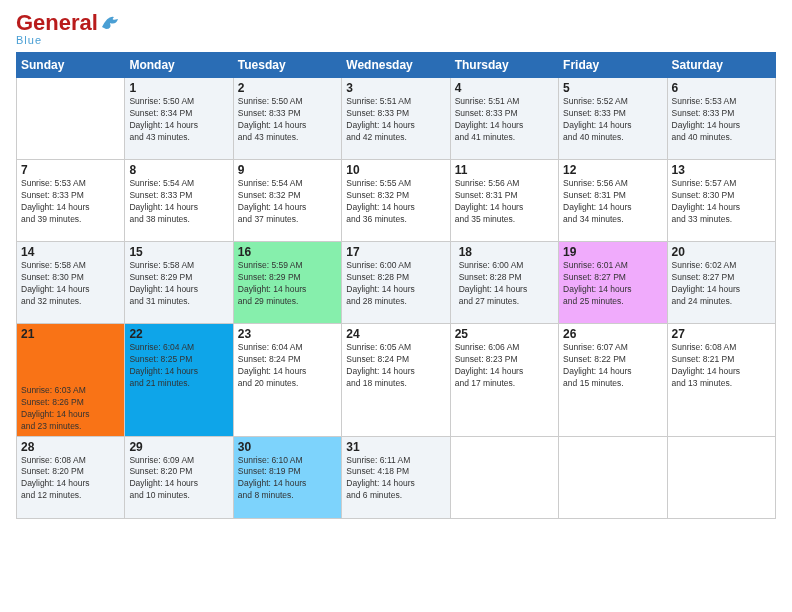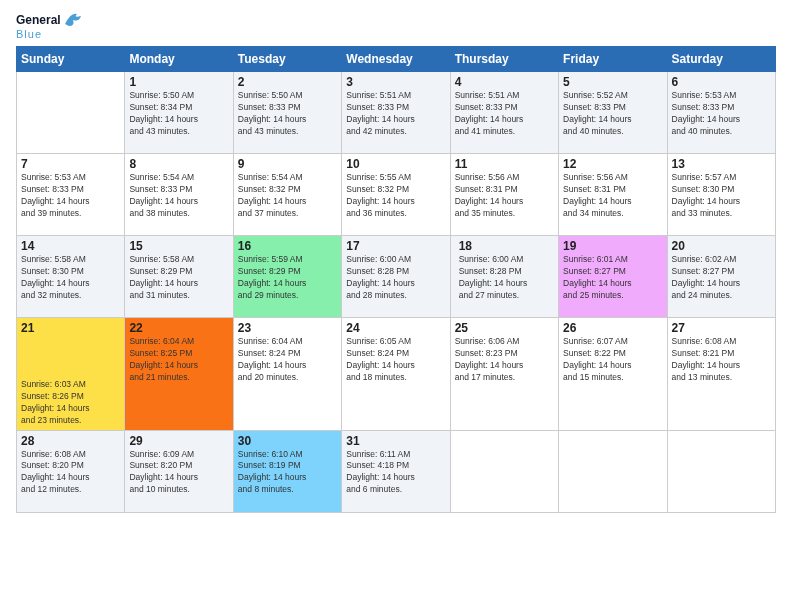--- a/index.html
+++ b/index.html
@@ -21,23 +21,23 @@
       justify-content: space-between;
       align-items: flex-start;
       margin-bottom: 6px;
     }
     .logo {
       display: flex;
       flex-direction: column;
       align-items: flex-start;
     }
     .logo-text {
-      font-size: 12px;
+      font-size: 22px;
       font-weight: bold;
-      color: #0f172a;
+      color: #b91c1c;
       line-height: 1;
     }
     .logo-sub {
       font-size: 11px;
       color: #4a9fd4;
       font-weight: normal;
       letter-spacing: 1px;
     }
     .title-block {
       text-align: right;
@@ -270,28 +270,28 @@
           </td>
           <td style="background: rgb(240, 244, 248);">
             <div class="day-number">20</div>
             <div class="day-info" style="white-space: pre-line;">Sunrise: 6:02 AM
 Sunset: 8:27 PM
 Daylight: 14 hours
 and 24 minutes.</div>
           </td>
         </tr>
         <tr>
-          <td style="background: #fde047;">
+          <td style="background: #f97316;">
             <div class="day-number">21</div>
             <div class="day-info" style="white-space: pre-line; margin-top: 44px;">Sunrise: 6:03 AM
 Sunset: 8:26 PM
 Daylight: 14 hours
 and 23 minutes.</div>
           </td>
-          <td style="background: #f97316; margin-top: 42px;">
+          <td style="background: #0ea5e9; margin-top: 42px;">
             <div class="day-number">22</div>
             <div class="day-info" style="white-space: pre-line;">Sunrise: 6:04 AM
 Sunset: 8:25 PM
 Daylight: 14 hours
 and 21 minutes.</div>
           </td>
           <td style="background: rgb(255, 255, 255);">
             <div class="day-number">23</div>
             <div class="day-info" style="white-space: pre-line;">Sunrise: 6:04 AM
 Sunset: 8:24 PM

